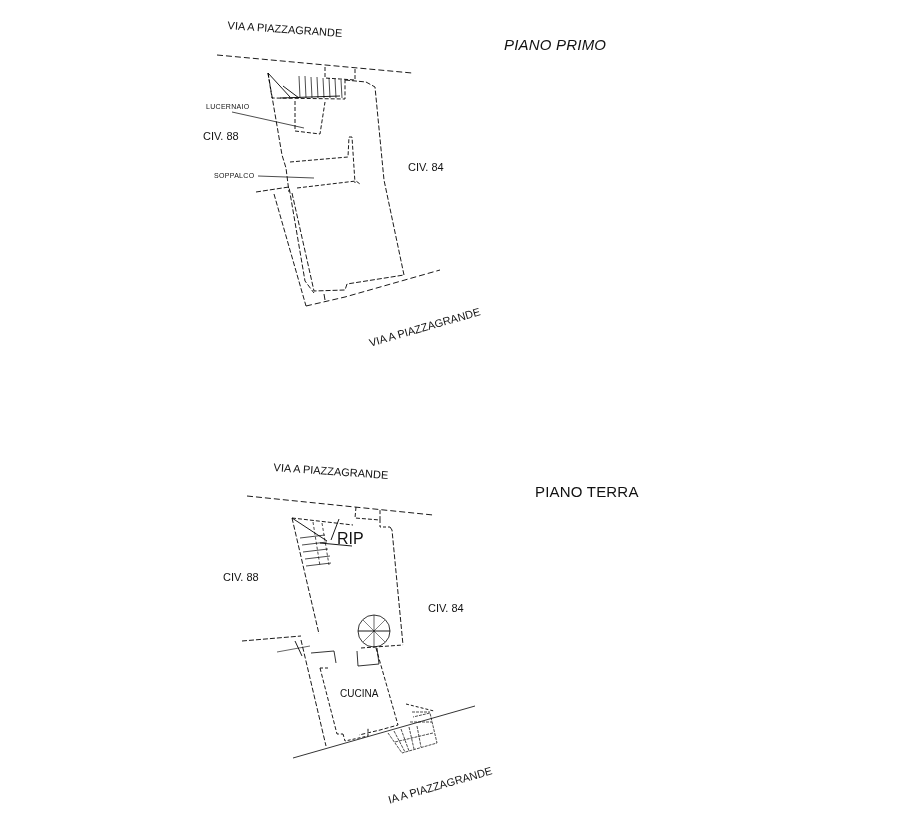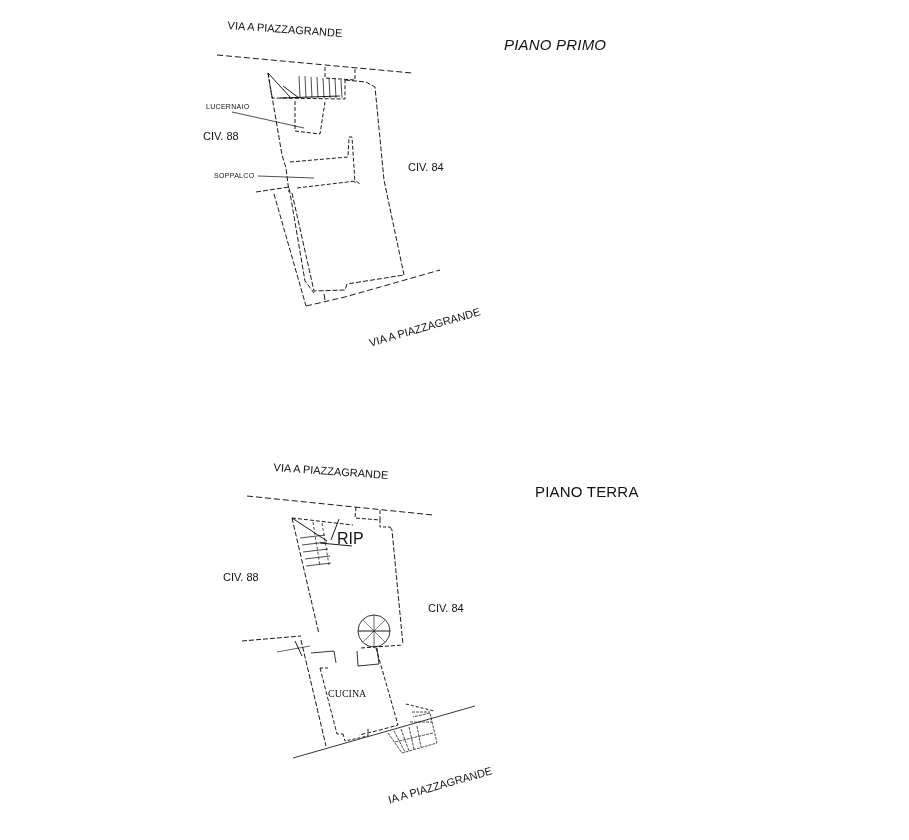--- a/index.html
+++ b/index.html
@@ -126,13 +126,13 @@
 <div class="lbl civ" style="left:408px; top:162px;">CIV. 84</div>
 <div class="lbl small" style="left:206px; top:103px;">LUCERNAIO</div>
 <div class="lbl small" style="left:214px; top:172px;">SOPPALCO</div>
 
 <div class="lbl title" style="left:535px; top:484px;">PIANO TERRA</div>
 <div class="lbl street" style="left:274px; top:462px; transform:rotate(4deg); transform-origin:left top;">VIA A PIAZZAGRANDE</div>
 <div class="lbl street" style="left:387px; top:795px; transform:rotate(-16deg); transform-origin:left top;">IA A PIAZZAGRANDE</div>
 <div class="lbl civ" style="left:223px; top:572px;">CIV. 88</div>
 <div class="lbl civ" style="left:428px; top:603px;">CIV. 84</div>
 <div class="lbl room" style="left:337px; top:531px; font-size:16px;">RIP</div>
-<div class="lbl room" style="left:328px; top:689px;font-family:Liberation Serif, serif;">CUCINA</div>
+<div class="lbl room" style="left:340px; top:689px;">CUCINA</div>
 
 </body></html>

